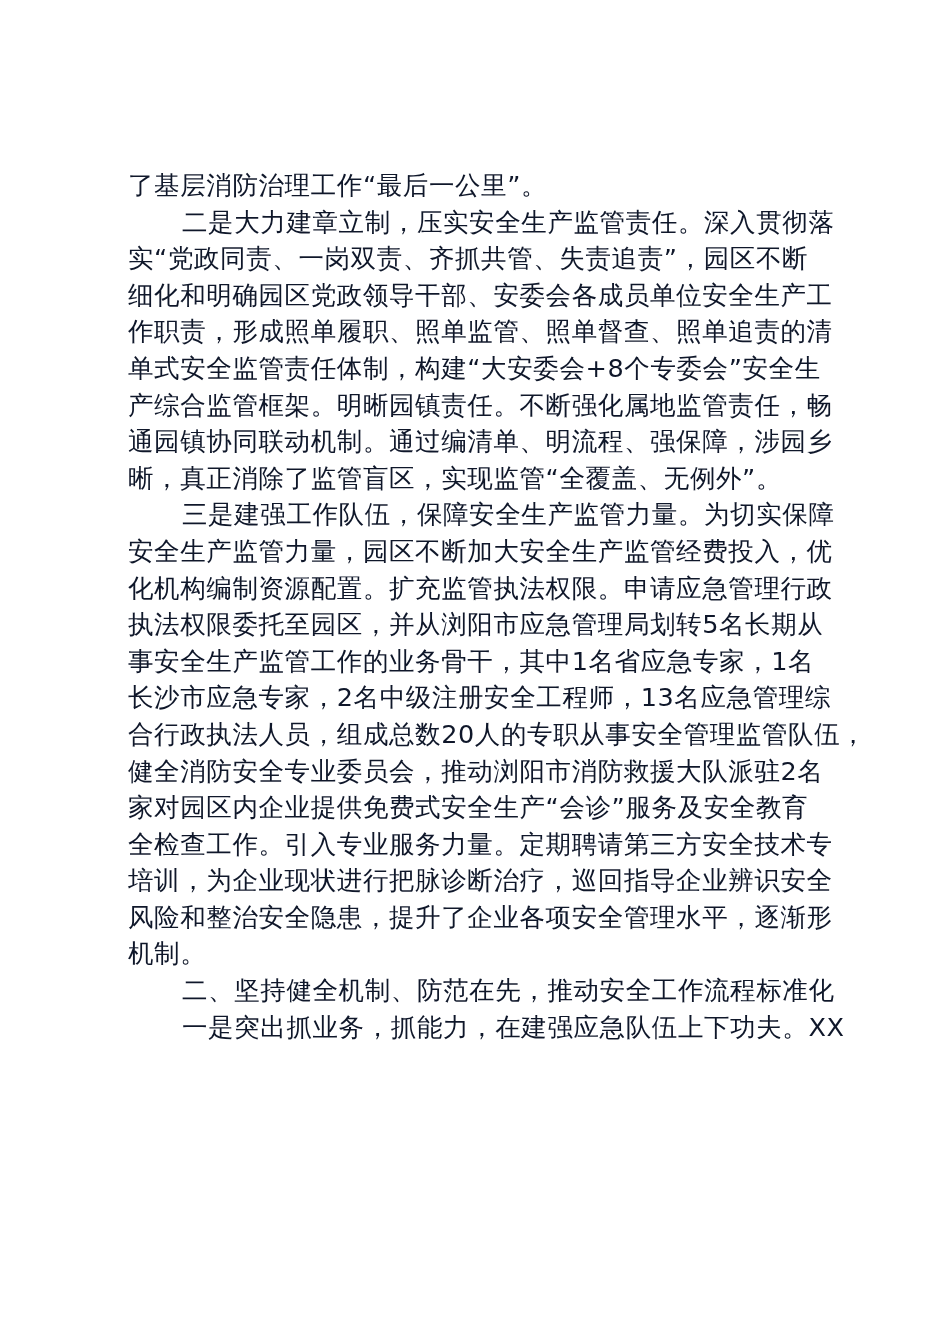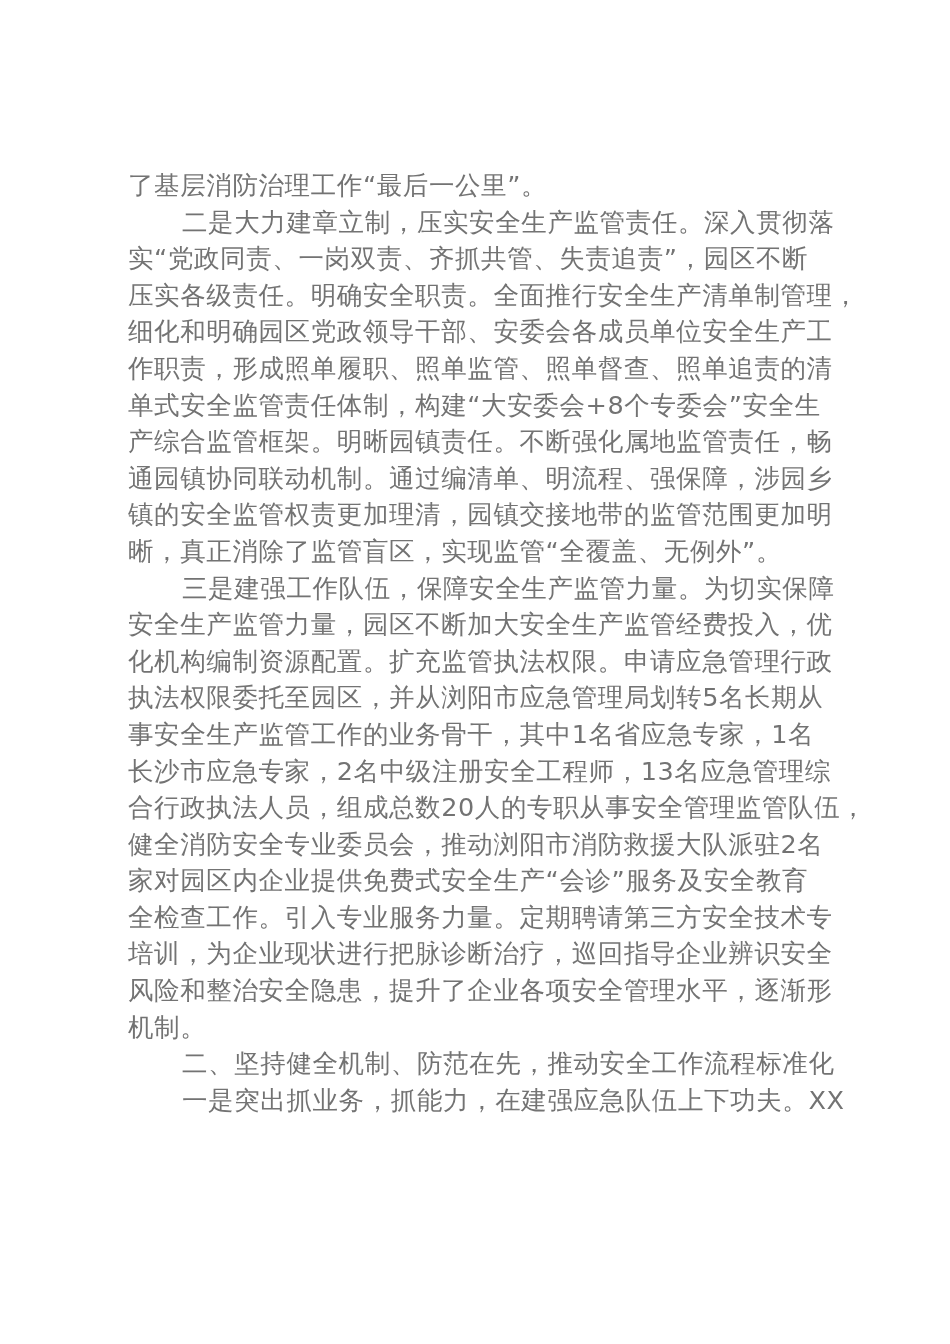--- a/index.html
+++ b/index.html
@@ -5,40 +5,38 @@
     html, body { margin: 0; padding: 0; background: #ffffff; }
     body { width: 950px; height: 1344px; position: relative; overflow: hidden; }
     .page {
       position: absolute;
       left: 128px;
       top: 167px;
       width: 706px;
       font-family: "DejaVu Sans", "Liberation Sans", sans-serif;
       font-size: 25.5px;
       line-height: 36.6px;
-      color: #737373;
+      color: #0f172a;
       letter-spacing: 0.6px;
     }
     .line { white-space: nowrap; height: 36.6px; }
     .indent { padding-left: 54px; }
   </style>
 </head>
 <body>
 
 <div class="page">
   <div class="line">了基层消防治理工作“最后一公里”。</div>
   <div class="line indent">二是大力建章立制，压实安全生产监管责任。深入贯彻落</div>
   <div class="line">实“党政同责、一岗双责、齐抓共管、失责追责”，园区不断</div>
-  <div class="line">压实各级责任。明确安全职责。全面推行安全生产清单制管理，</div>
   <div class="line">细化和明确园区党政领导干部、安委会各成员单位安全生产工</div>
   <div class="line">作职责，形成照单履职、照单监管、照单督查、照单追责的清</div>
   <div class="line">单式安全监管责任体制，构建“大安委会+8个专委会”安全生</div>
   <div class="line">产综合监管框架。明晰园镇责任。不断强化属地监管责任，畅</div>
   <div class="line">通园镇协同联动机制。通过编清单、明流程、强保障，涉园乡</div>
-  <div class="line">镇的安全监管权责更加理清，园镇交接地带的监管范围更加明</div>
   <div class="line">晰，真正消除了监管盲区，实现监管“全覆盖、无例外”。</div>
   <div class="line indent">三是建强工作队伍，保障安全生产监管力量。为切实保障</div>
   <div class="line">安全生产监管力量，园区不断加大安全生产监管经费投入，优</div>
   <div class="line">化机构编制资源配置。扩充监管执法权限。申请应急管理行政</div>
   <div class="line">执法权限委托至园区，并从浏阳市应急管理局划转5名长期从</div>
   <div class="line">事安全生产监管工作的业务骨干，其中1名省应急专家，1名</div>
   <div class="line">长沙市应急专家，2名中级注册安全工程师，13名应急管理综</div>
   <div class="line">合行政执法人员，组成总数20人的专职从事安全管理监管队伍，</div>
   <div class="line">健全消防安全专业委员会，推动浏阳市消防救援大队派驻2名</div>
   <div class="line">家对园区内企业提供免费式安全生产“会诊”服务及安全教育</div>

